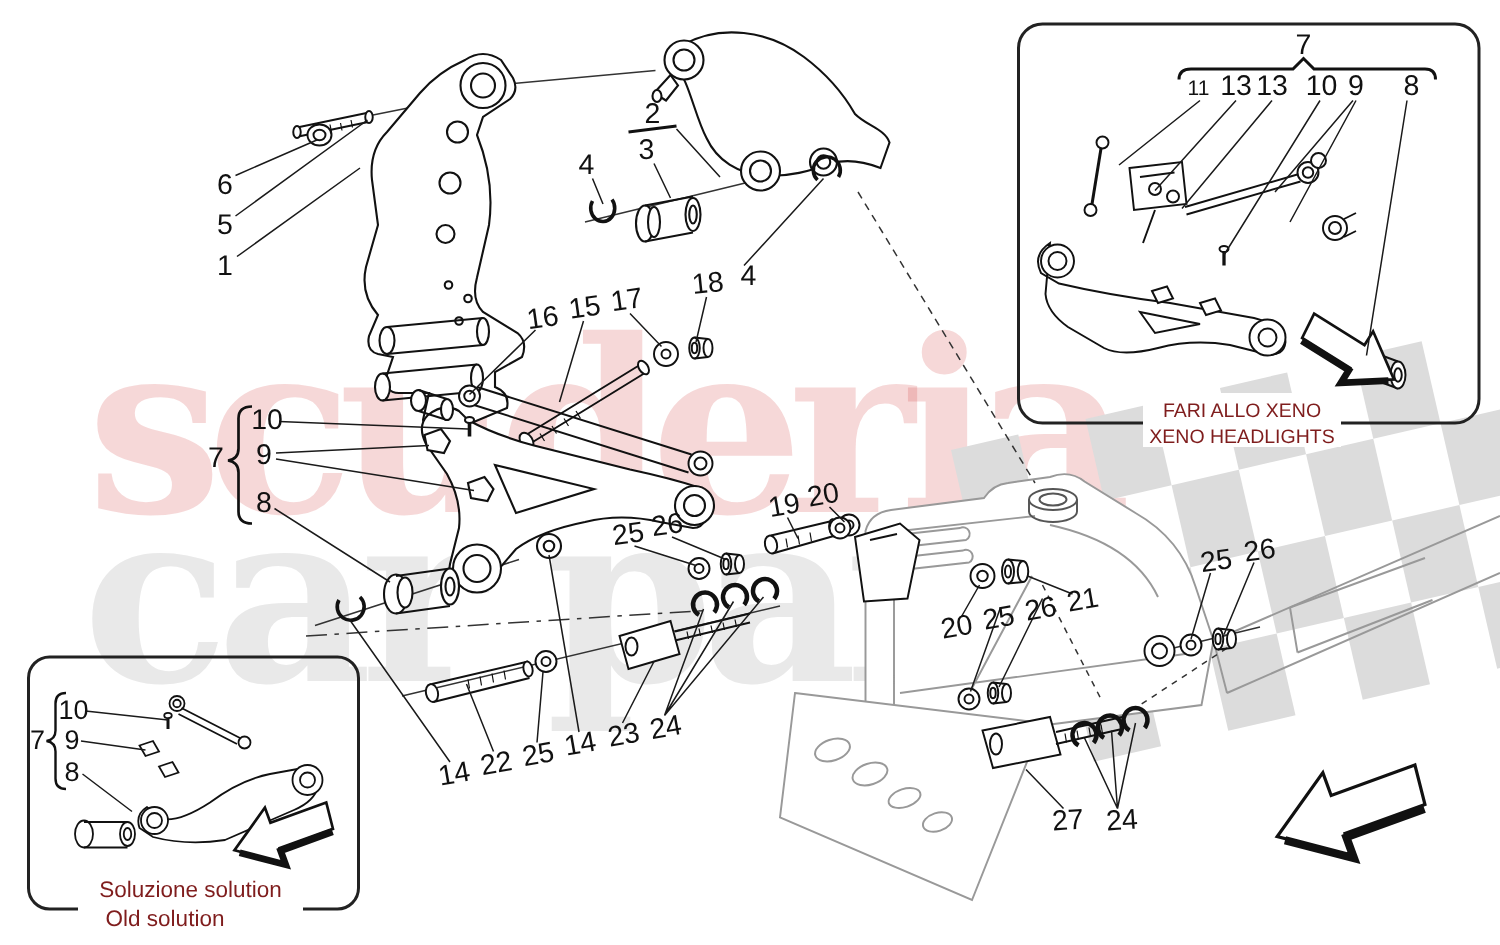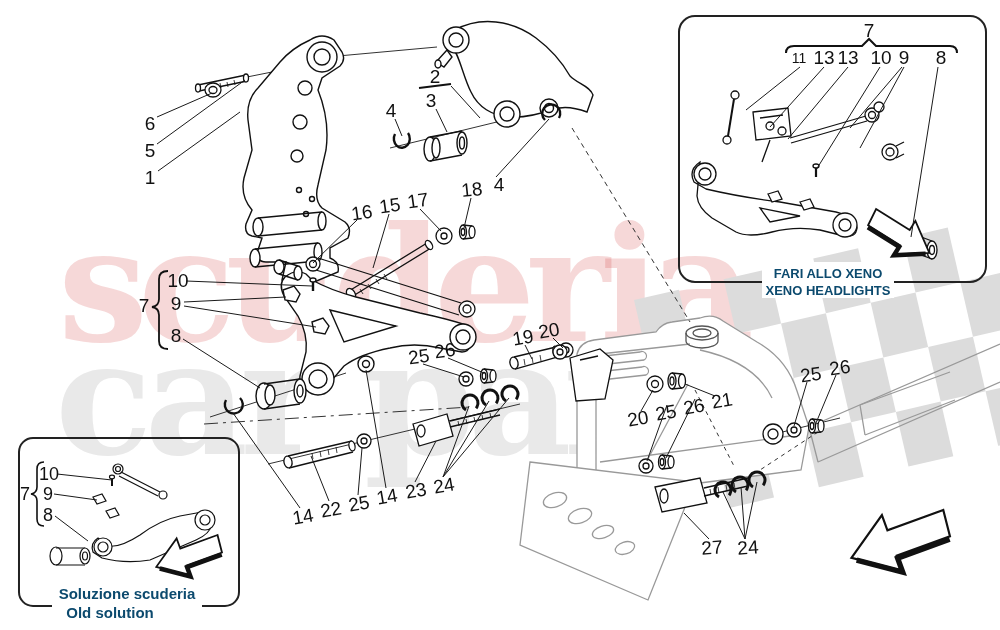--- a/index.html
+++ b/index.html
@@ -4,21 +4,21 @@
 <style>
   html,body{margin:0;padding:0;background:#fff;}
   #stage{position:relative;width:1000px;height:630px;background:#ffffff;overflow:hidden;
          font-family:"Liberation Sans",sans-serif;}
   .wm{position:absolute;white-space:nowrap;font-family:"DejaVu Serif",serif;font-weight:bold;
       pointer-events:none;line-height:1;}
   #wm-brand{left:58px;top:205px;font-size:160px;letter-spacing:-10px;color:rgba(205,40,40,0.18);}
   #wm-sub{left:55px;top:318px;font-size:160px;letter-spacing:-8px;color:#e9e9e9;}
   svg{position:absolute;left:0;top:0;}
   .plabel{position:absolute;color:#111;white-space:nowrap;z-index:5;}
-  .caption{position:absolute;transform:translateX(-50%);font-weight:bold;color:#0c4a6e;
+  .caption{position:absolute;transform:translateX(-50%);font-weight:normal;color:#7f1d1d;
            white-space:nowrap;z-index:5;}
   #cap-xeno1{left:828px;top:266px;font-size:13px;}
   #cap-xeno2{left:828px;top:283px;font-size:13px;}
   #cap-old1{left:127px;top:585px;font-size:15px;}
   #cap-old2{left:110px;top:604px;font-size:15px;}
 </style>
 </head>
 <body>
 
 <div id="stage">
@@ -319,21 +319,21 @@
     <g stroke="#111" fill="none">
       <path d="M419,88 L451,84" stroke-width="2"></path>
       <path d="M786,53 Q786,46 794,46 L862,46 L869,39 L876,46 L950,46 Q957,46 957,53" stroke-width="2"></path>
       <path d="M168,271 Q159,271 159,279 L159,299 Q159,306 152,307 Q159,308 159,315 L159,341 Q159,349 168,349" stroke-width="1.8"></path>
       <path d="M44,462 Q37,462 37,469 L37,487 Q37,493 31,494 Q37,495 37,501 L37,519 Q37,526 44,526" stroke-width="1.6"></path>
     </g>
   </svg>
 
   <div class="caption" id="cap-xeno1">FARI ALLO XENO</div>
   <div class="caption" id="cap-xeno2">XENO HEADLIGHTS</div>
-  <div class="caption" id="cap-old1">Soluzione scuderia</div>
+  <div class="caption" id="cap-old1">Soluzione solution</div>
   <div class="caption" id="cap-old2">Old solution</div>
 
   <div id="labels-layer">
       <div class="plabel" style="left: 150px; top: 124px; font-size: 19px; transform: translate(-50%, -50%) rotate(0deg);">6</div>
       <div class="plabel" style="left: 150px; top: 151px; font-size: 19px; transform: translate(-50%, -50%) rotate(0deg);">5</div>
       <div class="plabel" style="left: 150px; top: 178px; font-size: 19px; transform: translate(-50%, -50%) rotate(0deg);">1</div>
       <div class="plabel" style="left: 435px; top: 77px; font-size: 19px; transform: translate(-50%, -50%) rotate(0deg);">2</div>
       <div class="plabel" style="left: 431px; top: 101px; font-size: 19px; transform: translate(-50%, -50%) rotate(0deg);">3</div>
       <div class="plabel" style="left: 391px; top: 111px; font-size: 19px; transform: translate(-50%, -50%) rotate(0deg);">4</div>
       <div class="plabel" style="left: 499px; top: 185px; font-size: 19px; transform: translate(-50%, -50%) rotate(0deg);">4</div>

